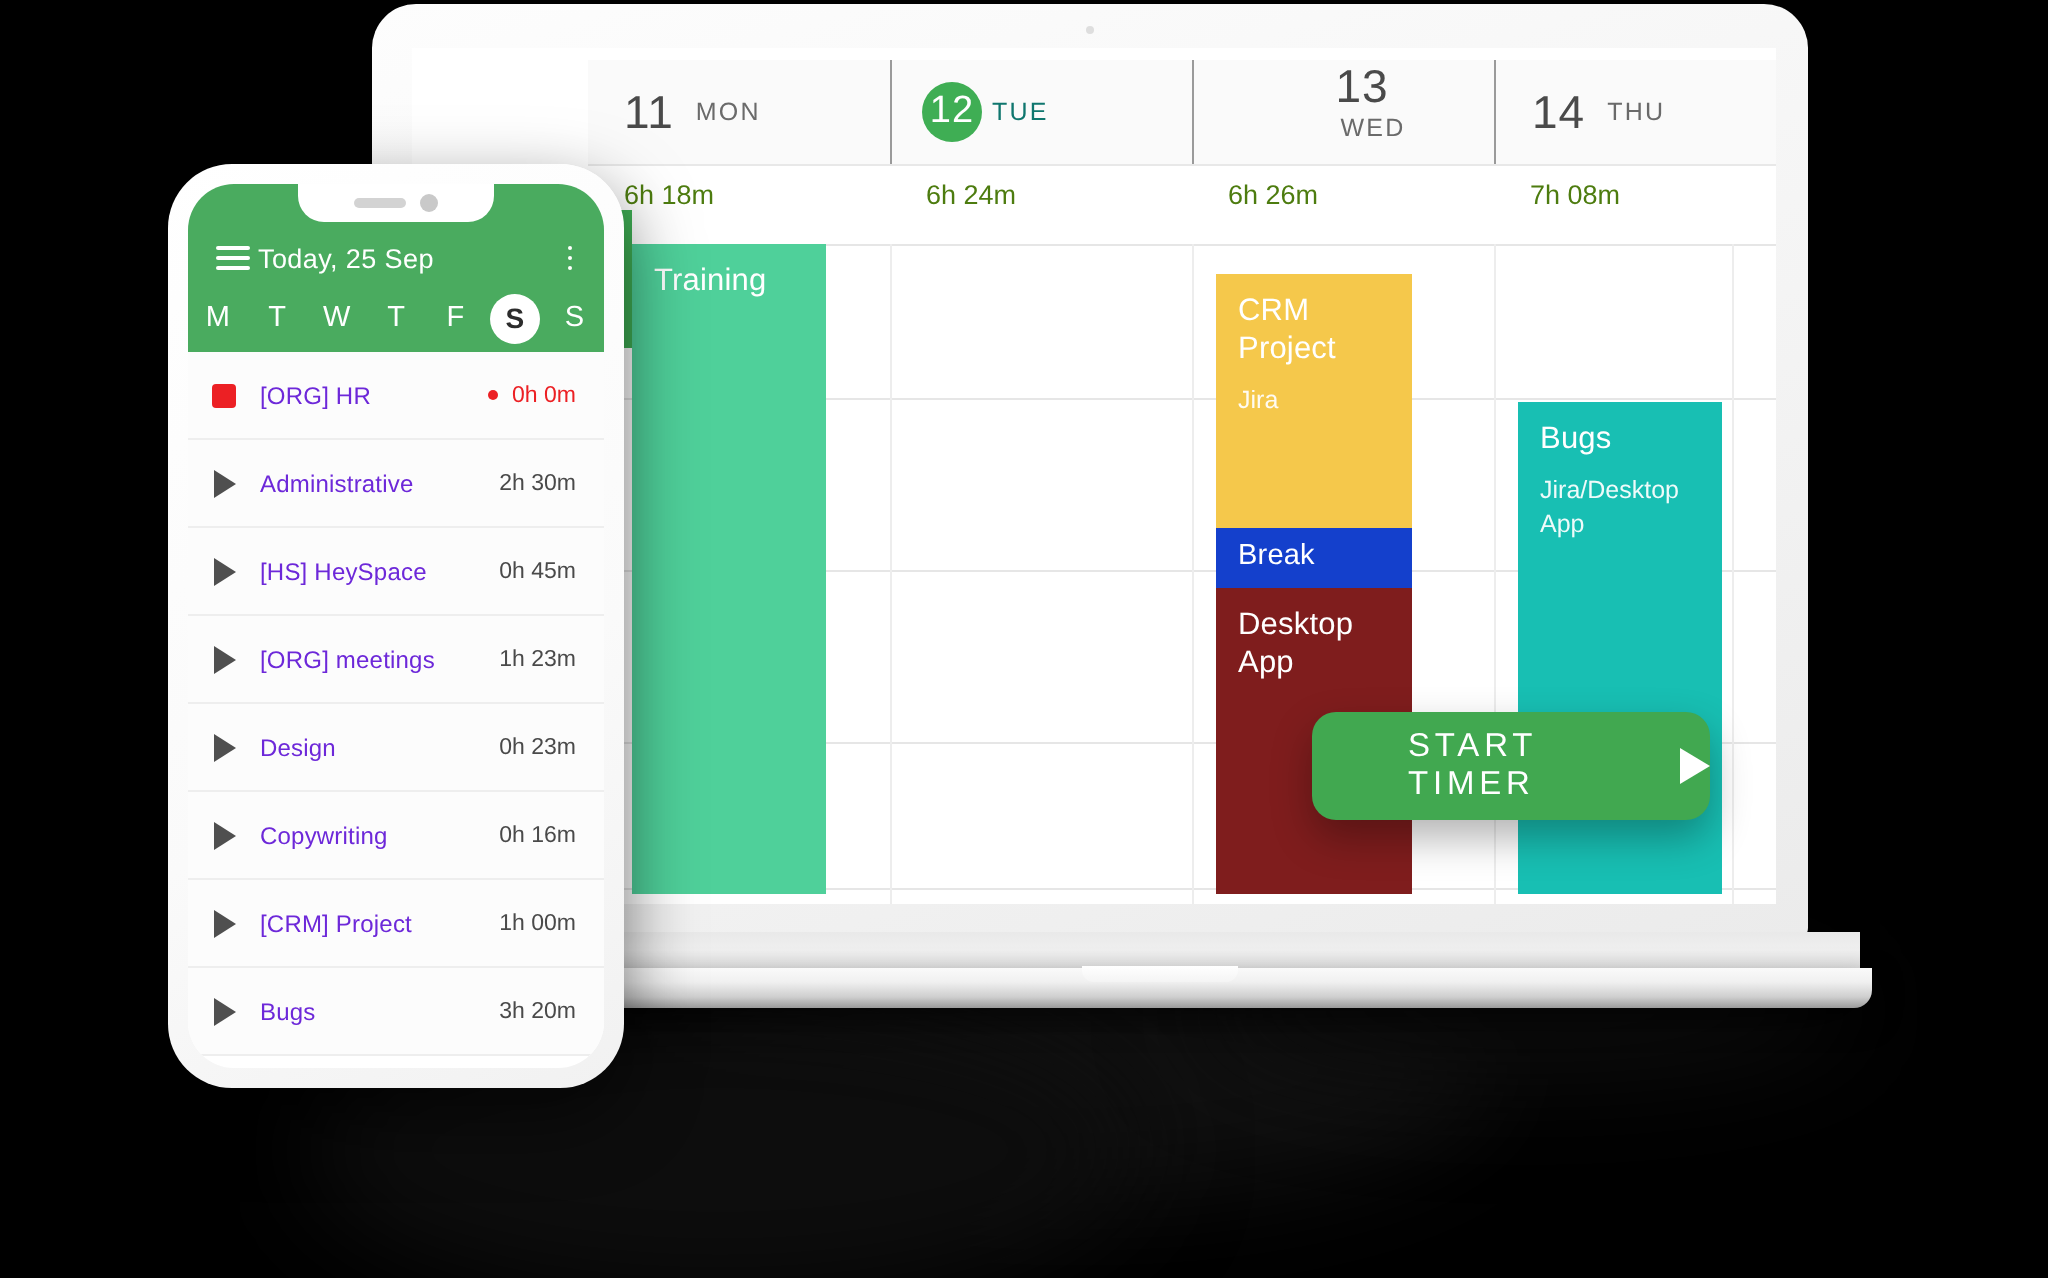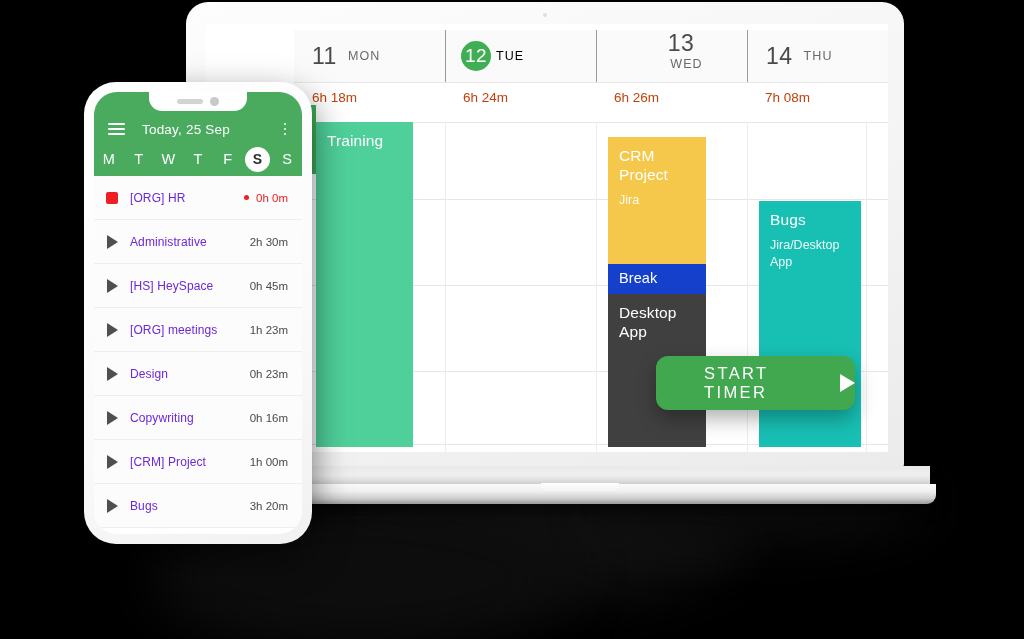--- a/index.html
+++ b/index.html
@@ -112,30 +112,30 @@
   }
   .day-cell.today .day-num {
     width: 30px; height: 30px;
     border-radius: 50%;
     background: #3fae54;
     color: #fff;
     display: flex; align-items: center; justify-content: center;
     font-size: 19px;
     margin-left: -3px;
   }
-  .day-cell.today .day-name { margin-left: 5px; color:#000000; }
+  .day-cell.today .day-name { margin-left: 5px; color:#0f766e; }
 
   .total-cell {
     position: absolute;
     top: 58px; height: 30px;
     display: flex; align-items: center;
     padding-left: 18px;
     box-sizing: border-box;
     font-size: 13.5px;
-    color: #c2410c;
+    color: #4d7c0f;
   }
 
   #grid {
     position: absolute;
     left: 0; top: 98px; right: 0; bottom: 0;
   }
   .gridline {
     position: absolute;
     left: 0; right: 0; height: 1px;
     background: #e6e6e6;
@@ -238,21 +238,21 @@
     left: 0; right: 0; top: 24px; height: 26px;
     display: flex; align-items: center;
   }
   #hamburger {
     width: 17px; margin-left: 14px;
     display: flex; flex-direction: column; gap: 3px;
     cursor: pointer;
   }
   #hamburger i { display:block; height: 2px; background:#fff; border-radius:1px; }
   #phone-title {
-    color: #fff; font-size: 13.5px; margin-left: 17px; letter-spacing: 0.2px; text-align: center;
+    color: #fff; font-size: 13.5px; margin-left: 4px; letter-spacing: 0.2px; text-align: center;
   }
   #kebab {
     margin-left: auto; margin-right: 16px;
     display: flex; flex-direction: column; gap: 2.5px;
     cursor: pointer;
   }
   #kebab i { width: 2.5px; height: 2.5px; border-radius:50%; background:#fff; display:block; }
 
   #weekstrip {
     position: absolute;
@@ -371,21 +371,21 @@
 
         <div class="bar" style="left:402px;top:15px;width:98px;height:127px;background:#f5c84b;">
           <div class="bar-title">CRM Project</div>
           <div class="bar-sub">Jira</div>
         </div>
 
         <div class="bar" style="left:402px;top:142px;width:98px;height:30px;background:#1440cc;padding-top:5px;">
           <div class="bar-title" style="font-size:14.5px;">Break</div>
         </div>
 
-        <div class="bar" style="left:402px;top:172px;width:98px;height:153px;background:#404040;">
+        <div class="bar" style="left:402px;top:172px;width:98px;height:153px;background:#7f1d1d;">
           <div class="bar-title">Desktop App</div>
         </div>
 
         <div class="bar" style="left:553px;top:79px;width:102px;height:246px;background:#18bfb3;">
           <div class="bar-title">Bugs</div>
           <div class="bar-sub">Jira/Desktop App</div>
         </div>
       </div>
     </div>
 

